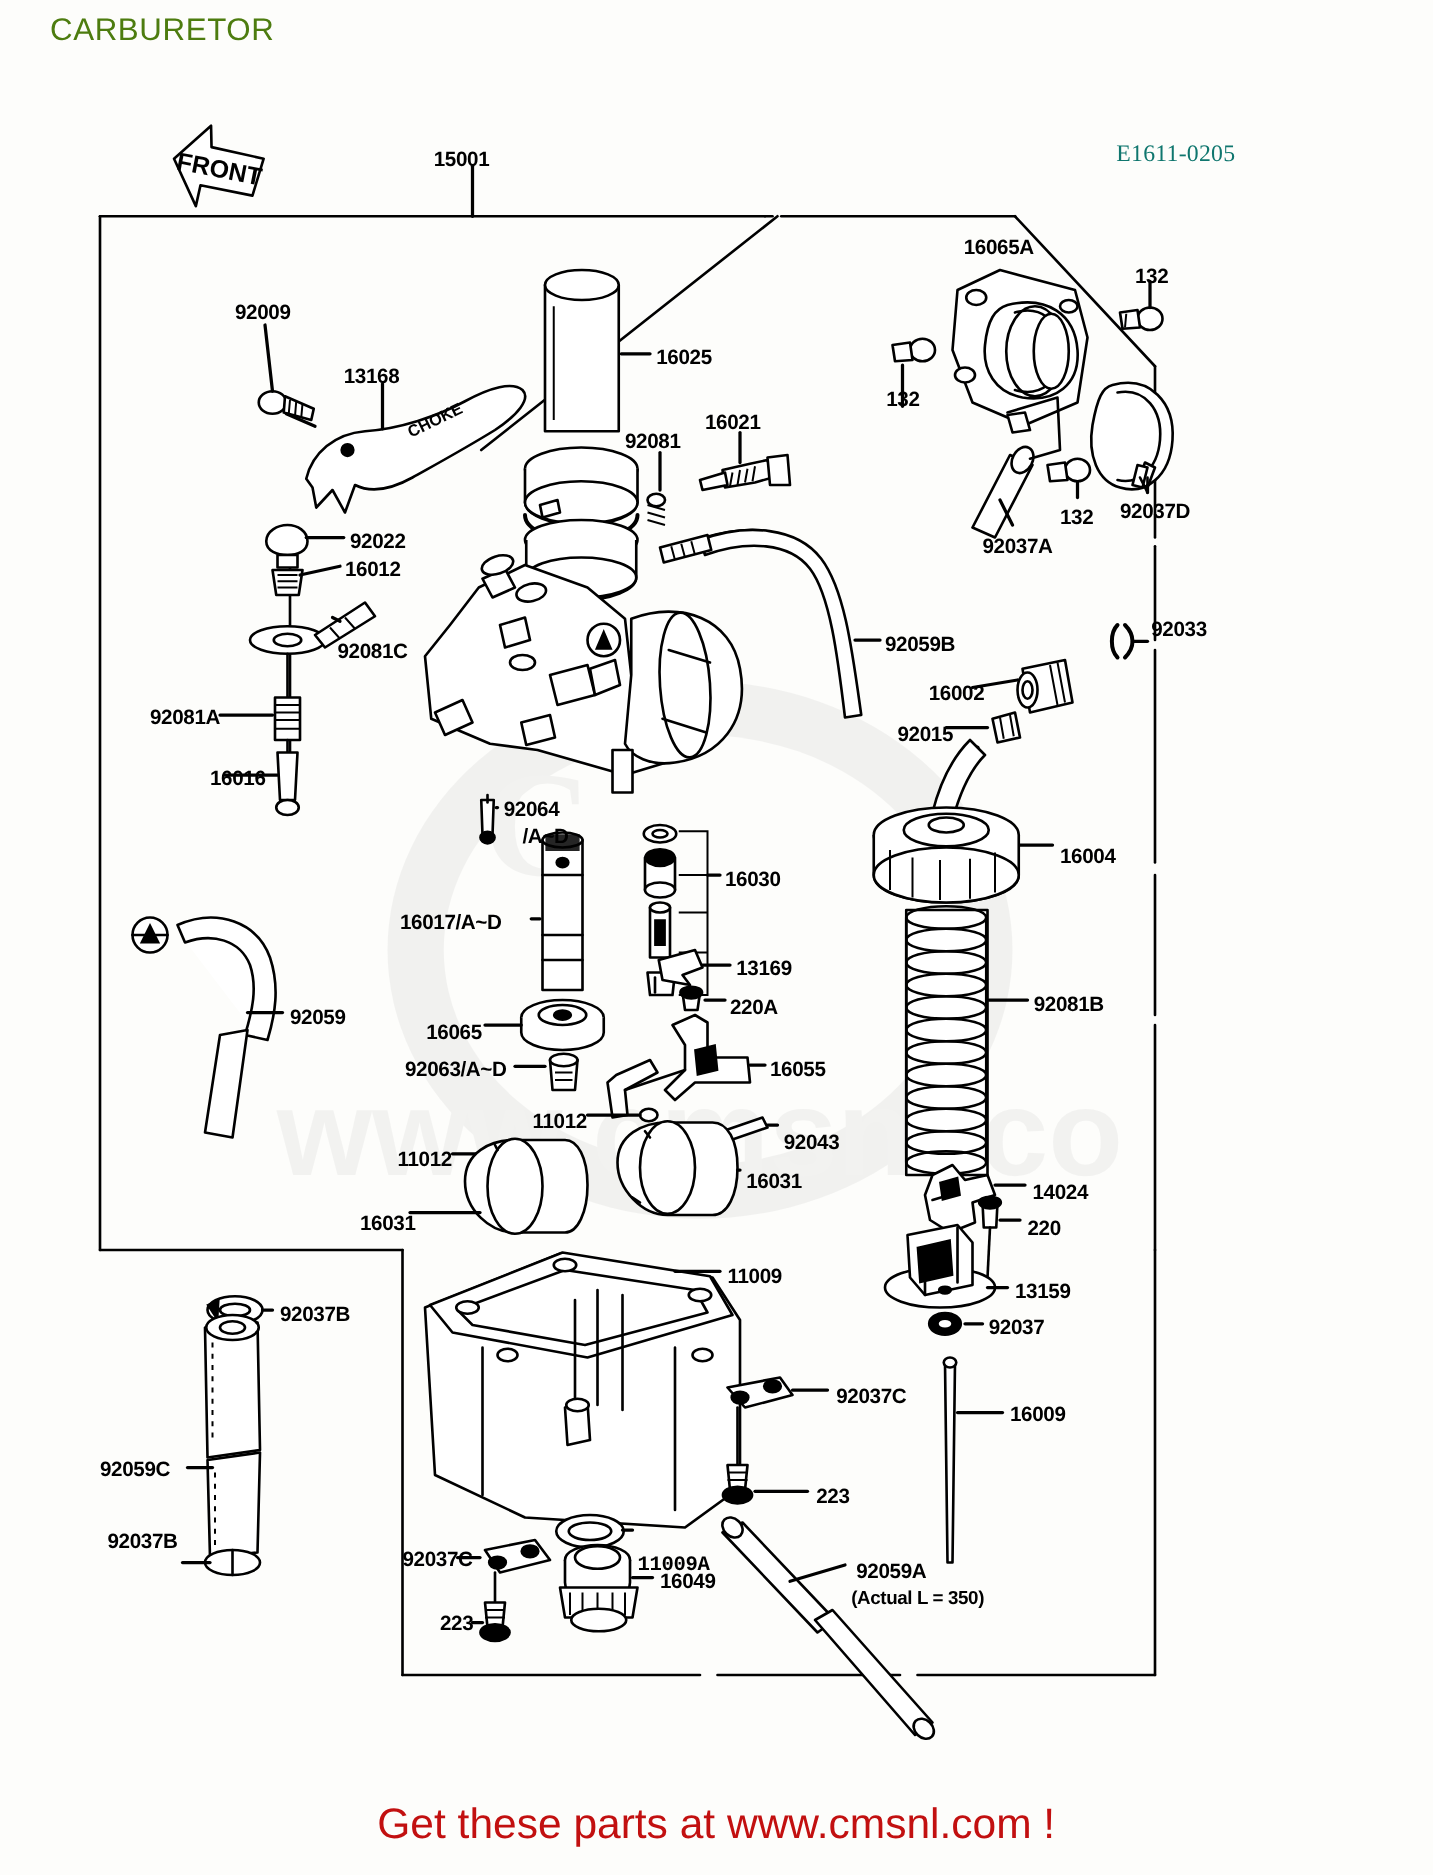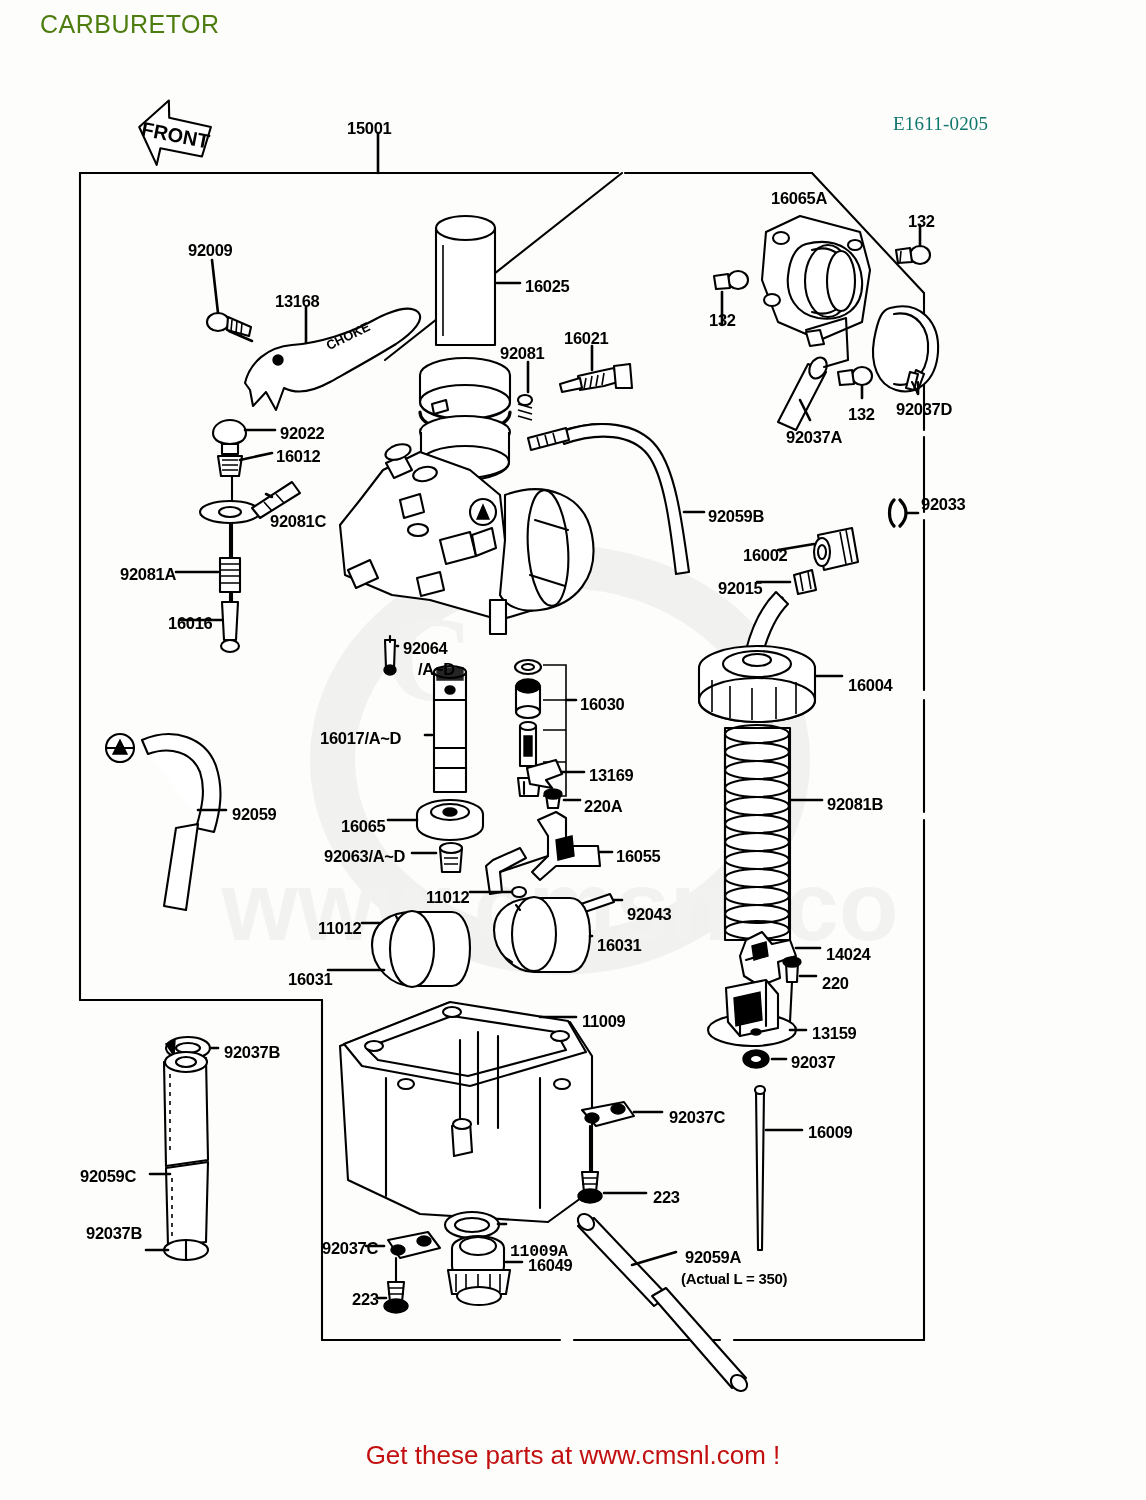--- a/index.html
+++ b/index.html
@@ -3,21 +3,21 @@
 <meta charset="utf-8">
 <style>
   html,body{margin:0;padding:0;background:#fdfdfb;}
   body{width:1146px;height:1500px;position:relative;overflow:hidden;
        font-family:"Liberation Sans",sans-serif;}
   #page-title{position:absolute;left:40px;top:10px;font-size:25px;color:#4d7c0f;
       letter-spacing:.5px;font-weight:400;}
   #refcode{position:absolute;left:893px;top:113px;font-size:19px;font-weight:normal;
       color:#0f766e;letter-spacing:.2px;font-family:"Liberation Serif",serif;}
   #footer{position:absolute;left:0;top:1440px;width:1146px;text-align:center;
-      font-size:26px;color:#c21010;font-family:"Liberation Sans",sans-serif;}
+      font-size:34px;color:#c21010;font-family:"Liberation Sans",sans-serif;}
   #diagram{position:absolute;left:0;top:0;width:1146px;height:1430px;}
   .lbl{position:absolute;font-family:"Liberation Sans",sans-serif;font-weight:bold;
        font-size:16.5px;color:#000;white-space:nowrap;letter-spacing:-.3px;}
   .lbl.sub{font-size:15px;}
   .wm{position:absolute;pointer-events:none;opacity:.085;}
 </style>
 </head>
 <body>
 
 <div id="page-title">CARBURETOR</div>

